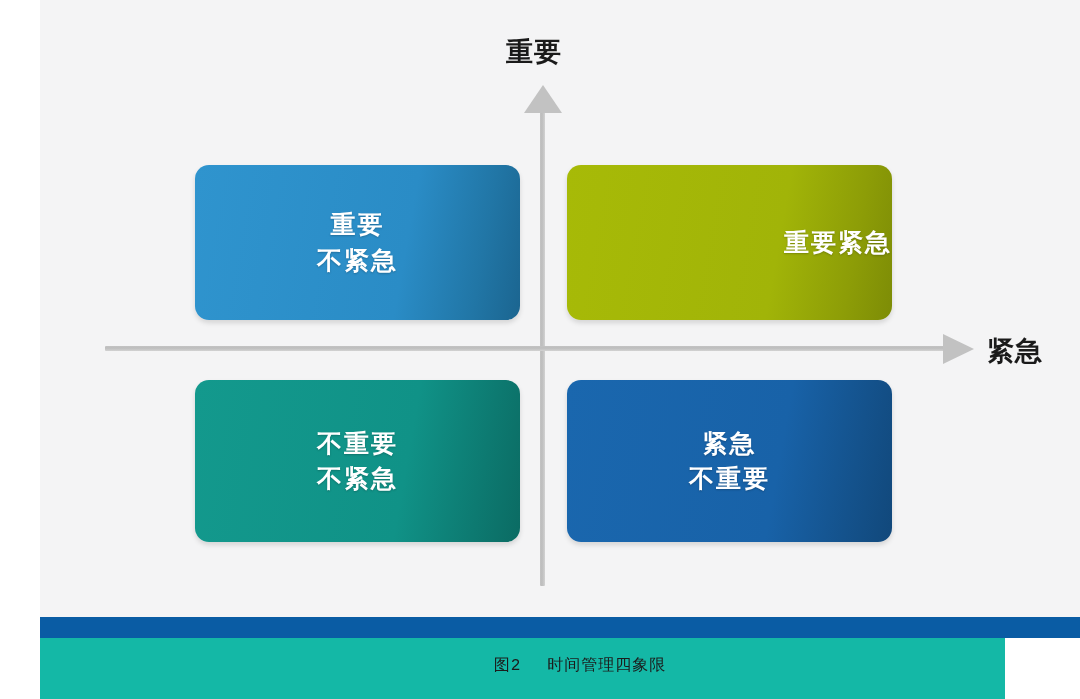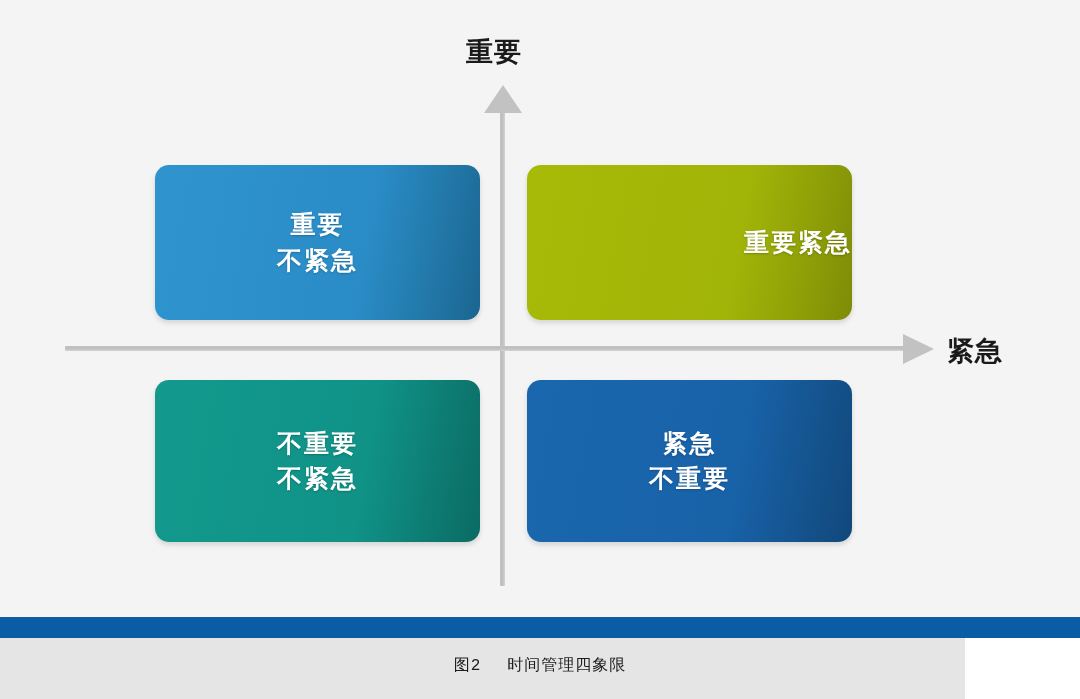--- a/index.html
+++ b/index.html
@@ -11,21 +11,22 @@
     height: 699px;
     background: #ffffff;
     font-family: "Liberation Sans", "DejaVu Sans", sans-serif;
     overflow: hidden;
   }
 
   #page {
     position: relative;
     width: 965px;
     height: 699px;
-    background: #e5e5e5;
+    background: #14b8a6;
+    margin-left: 40px;
   }
 
   
   #figure-canvas {
     position: absolute;
     left: 0;
     top: 0;
     width: 1080px;
     height: 617px;
     background: #f4f4f5;

